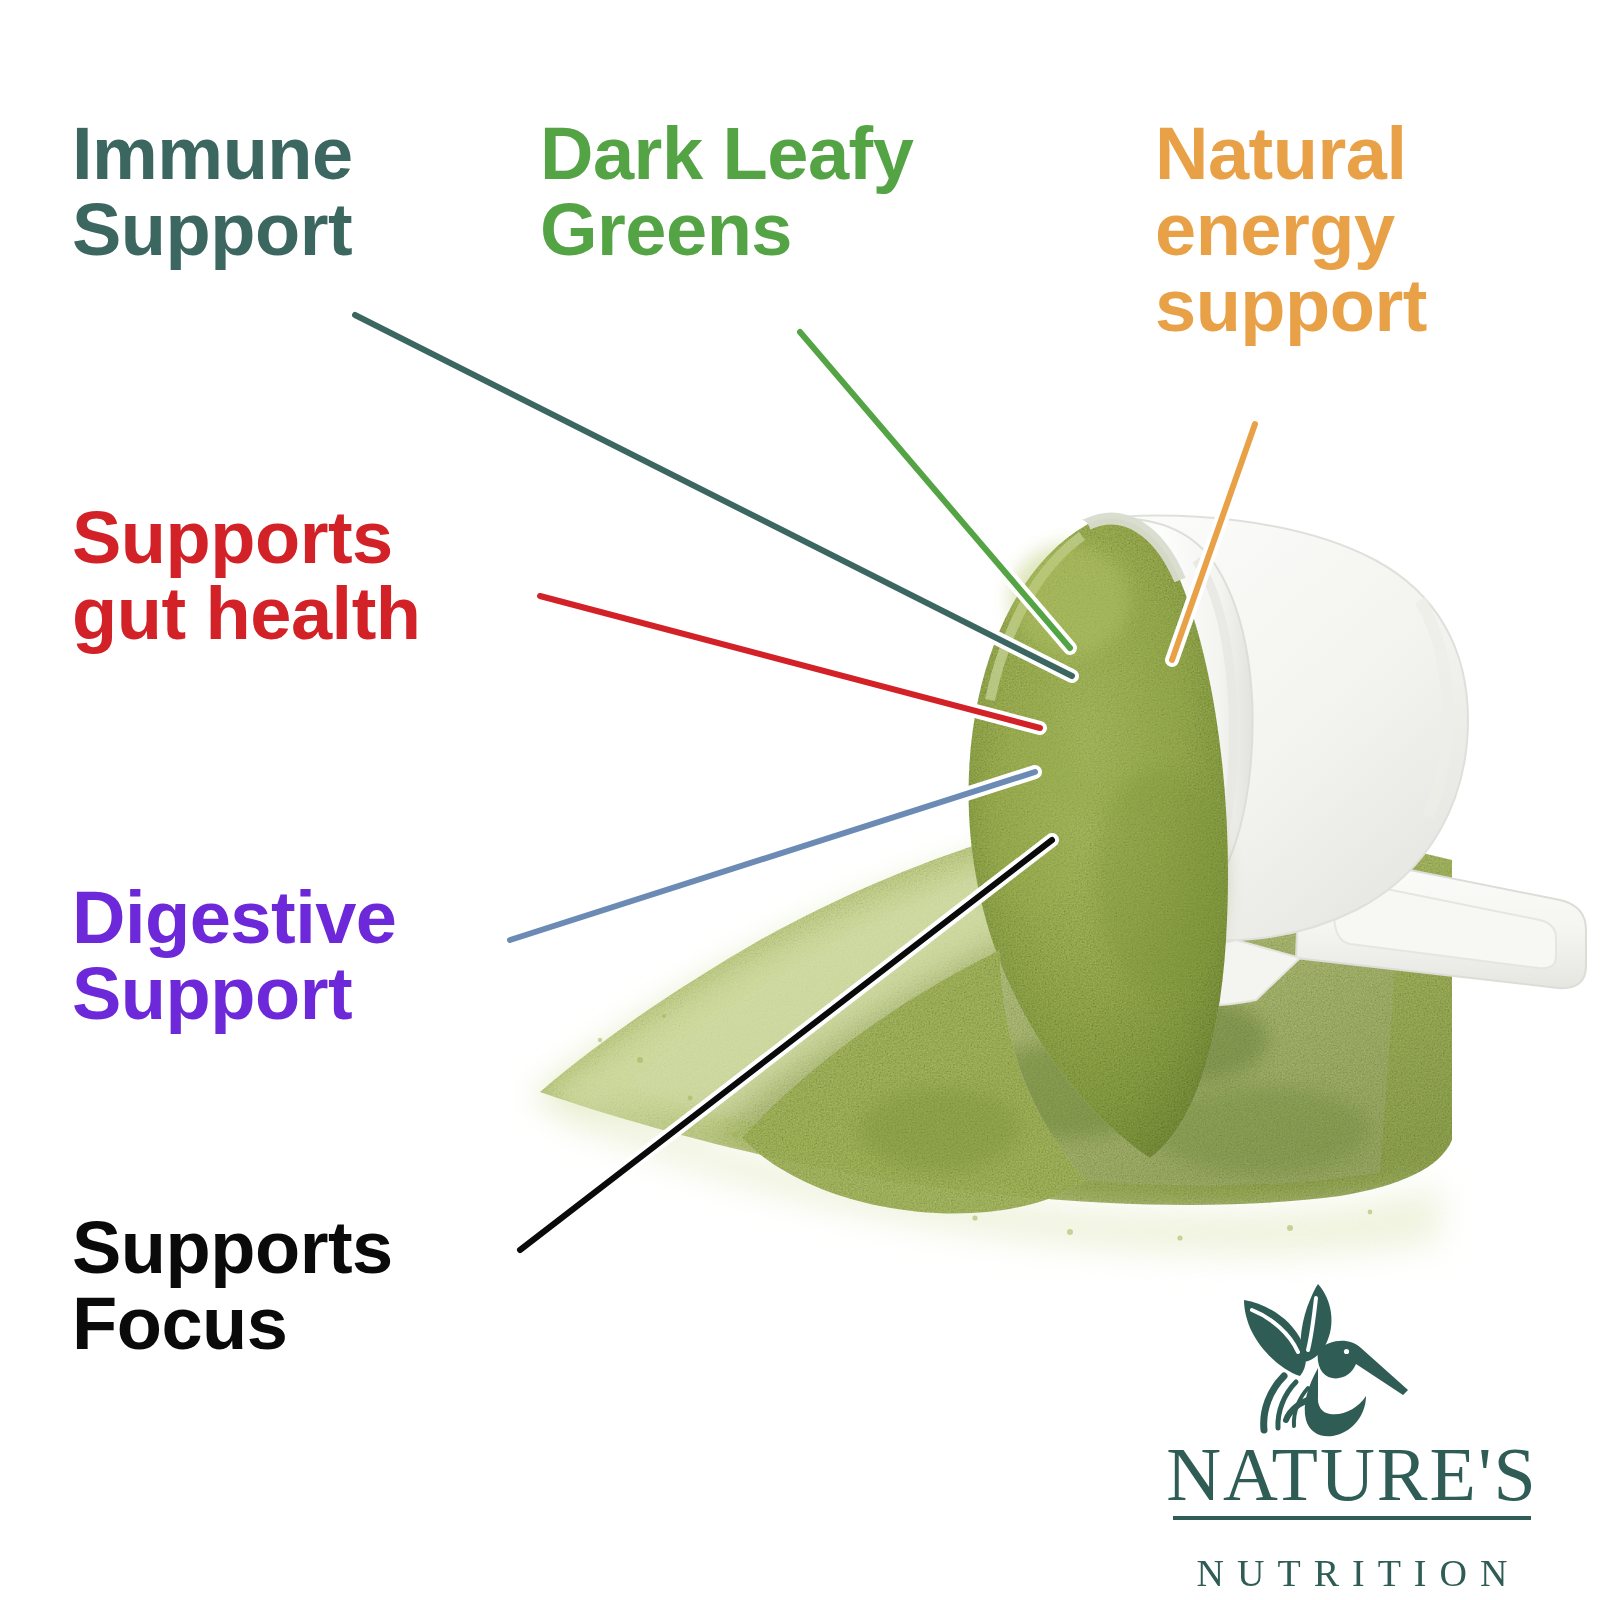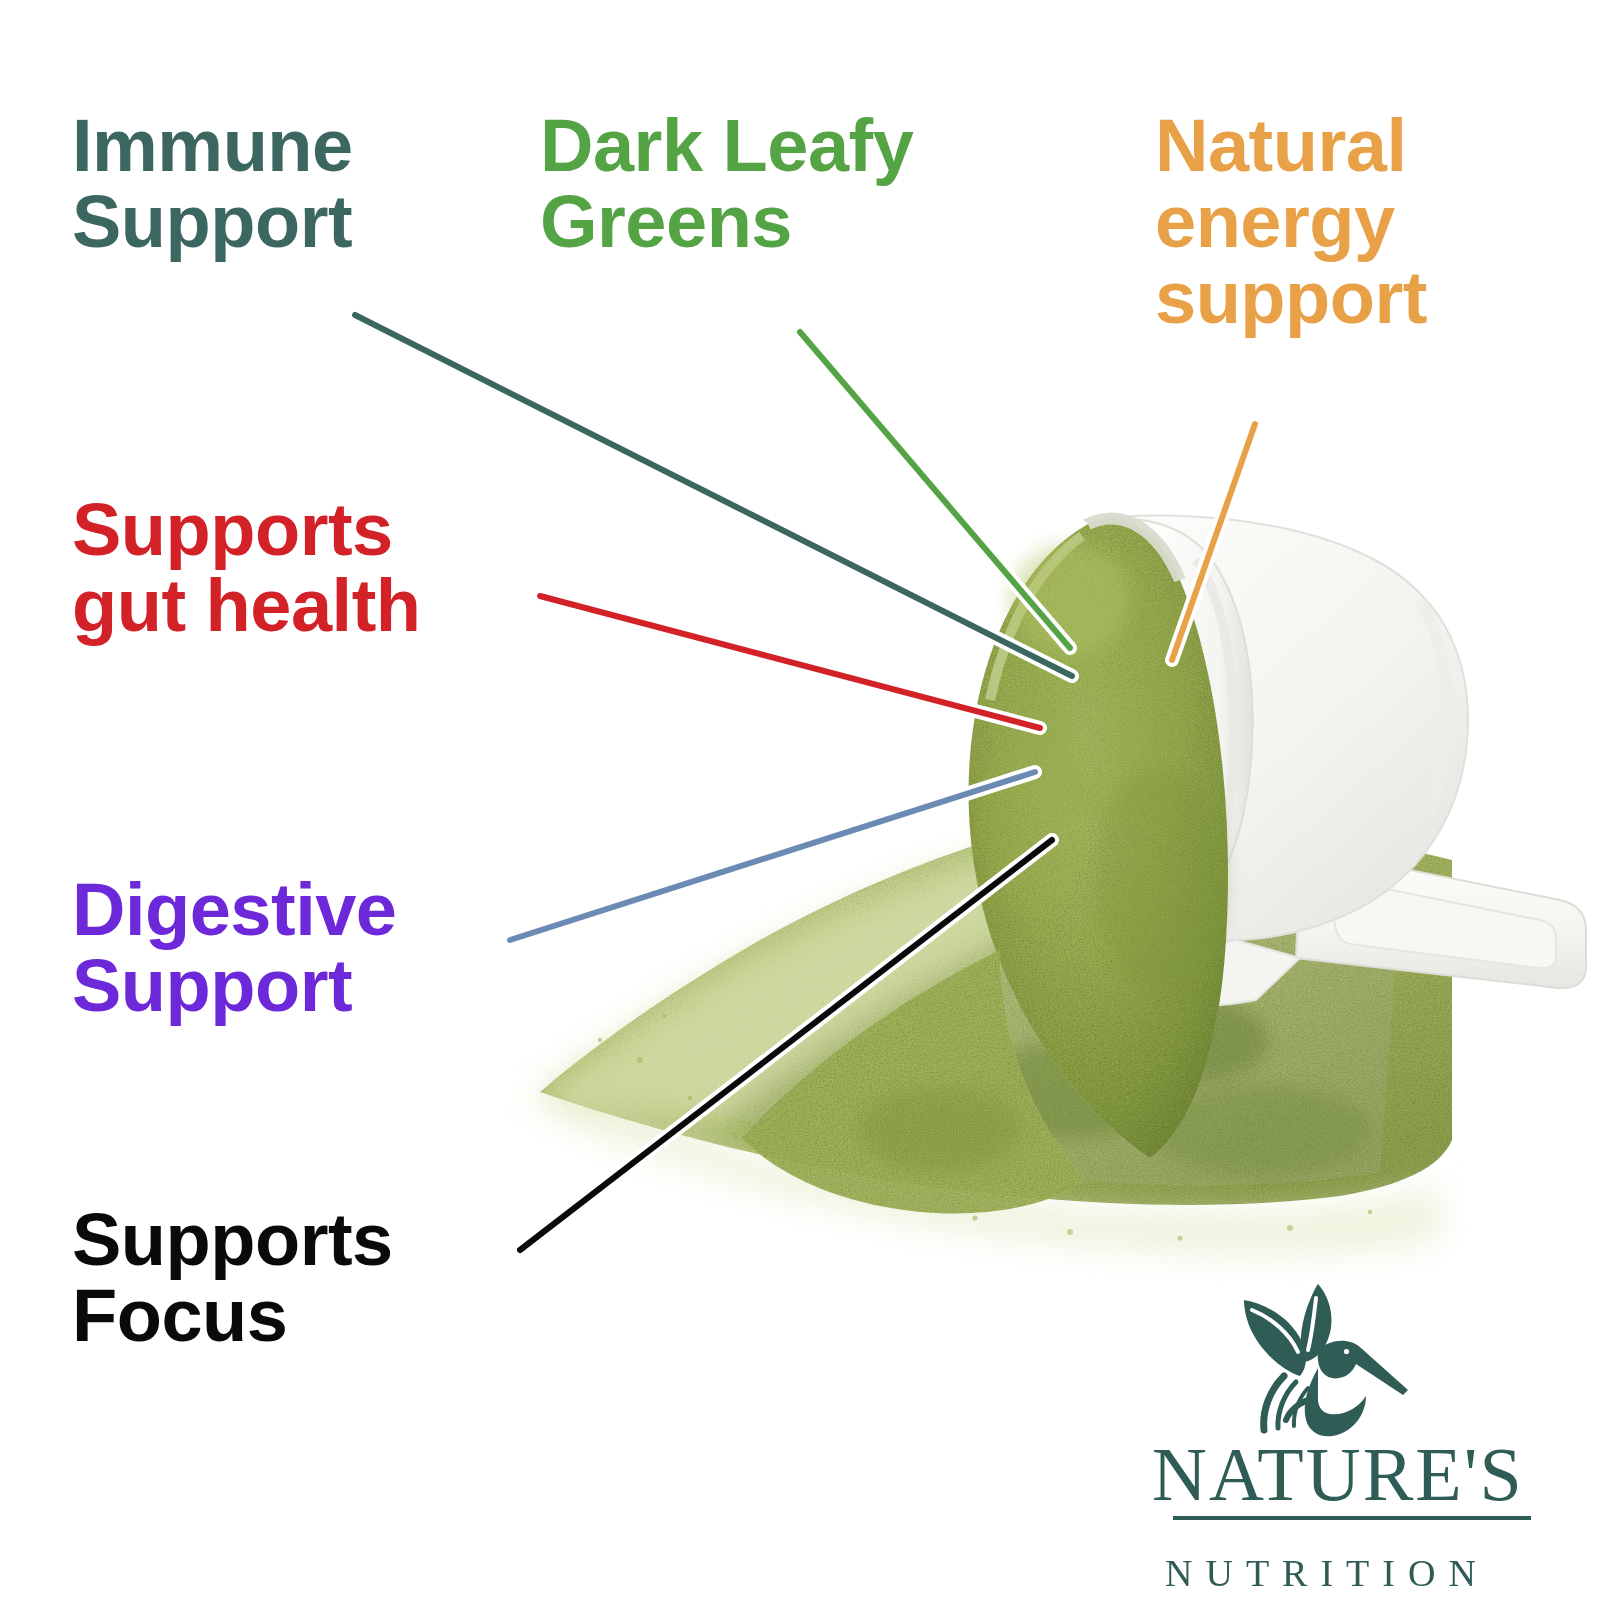--- a/index.html
+++ b/index.html
@@ -17,20 +17,21 @@
   }
 
   
   .callout {
     position: absolute;
     font-weight: 700;
     line-height: 1.03;
     letter-spacing: -0.5px;
     white-space: pre-line;
     font-family: "Liberation Sans", sans-serif;
+    margin-top: 8px;
   }
   #label-immune        { left: 72px;   top: 108px;  font-size: 74px; color: #3C6660; }
   #label-dark-greens   { left: 540px;  top: 108px;  font-size: 74px; color: #54A445; }
   #label-natural-energy{ left: 1155px; top: 108px;  font-size: 74px; color: #E9A148; }
   #label-gut-health    { left: 72px;   top: 492px;  font-size: 74px; color: #D32128; }
   #label-digestive     { left: 72px;   top: 872px;  font-size: 74px; color: #6d28d9; }
   #label-focus         { left: 72px;   top: 1202px; font-size: 74px; color: #0A0A0A; }
 
   
   #artwork {
@@ -46,20 +47,21 @@
     left: 1152px;
     top: 1278px;
     width: 400px;
     height: 300px;
   }
   #logo-bird { position: absolute; left: 70px; top: 0; width: 190px; height: 165px; }
   #logo-wordmark {
     position: absolute;
     left: 0; top: 158px;
     width: 400px;
+    text-align: center;
   }
   #logo-name {
     font-family: "Liberation Serif", serif;
     font-size: 76px;
     letter-spacing: 2px;
     color: #2F5D56;
     line-height: 1;
     display: block;
   }
   #logo-rule {

